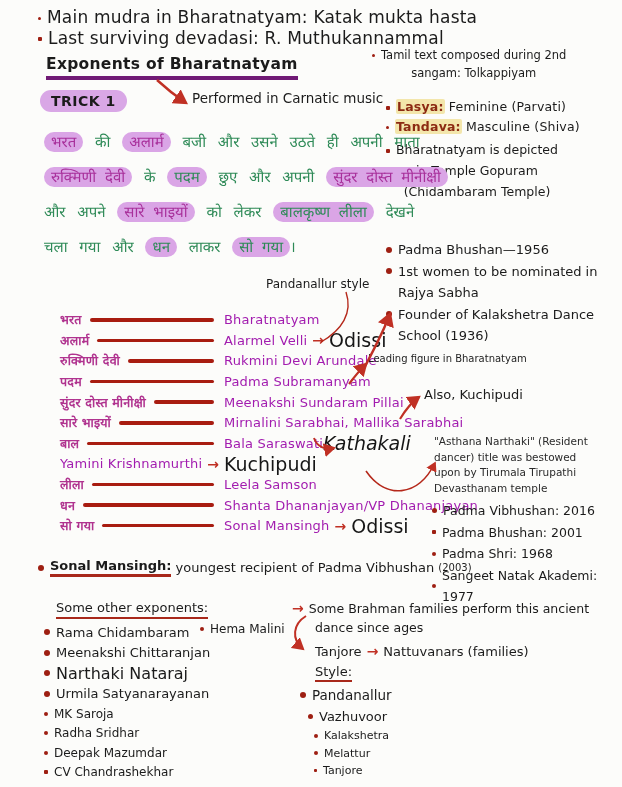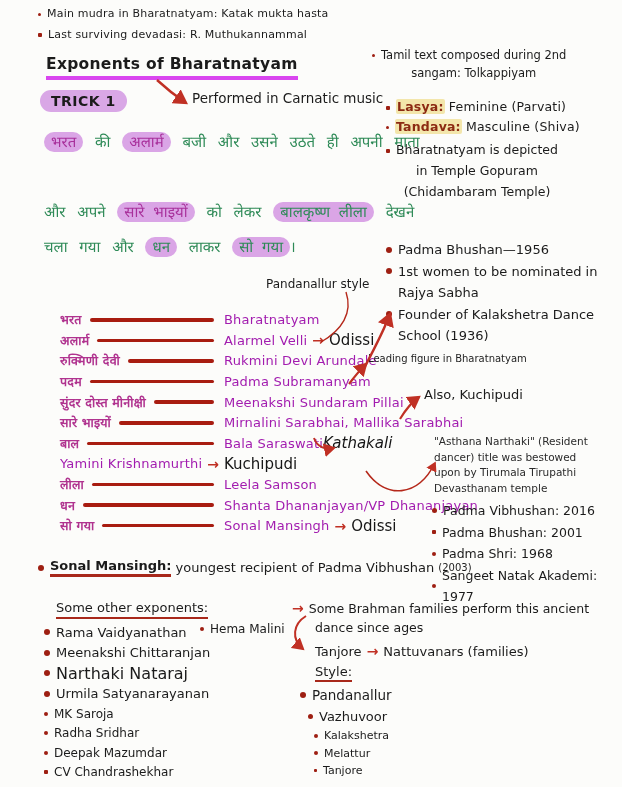--- a/index.html
+++ b/index.html
@@ -3,53 +3,53 @@
 <meta charset="utf-8">
 <style>
   html,body{margin:0;padding:0;background:#e9e9e9;}
   .page{
     position:relative;width:622px;height:787px;margin:0 auto;
     background:#fcfcfa;overflow:hidden;
     font-family:"DejaVu Sans",sans-serif;color:#1b1b1b;
     border-right:2px solid #d5d5d3;border-bottom:2px solid #d5d5d3;
   }
   .abs{position:absolute;}
-  .note{font-size:11px;letter-spacing:.2px;white-space:nowrap;}
+  .note{font-size:17px;letter-spacing:.2px;white-space:nowrap;}
   .b{display:inline-block;background:#9e1f12;border-radius:50%;vertical-align:middle;margin-right:6px;flex:0 0 auto;}
   .d6{width:6px;height:6px;}
   .d5{width:5px;height:5px;}
   .d4{width:4px;height:4px;}
   .d3{width:3px;height:3px;}
   .sq{border-radius:1px;}
   .row{display:flex;align-items:center;}
 
   
   .heading{font-size:15.5px;font-weight:bold;letter-spacing:.3px;
-    border-bottom:4px solid #d946ef;padding-bottom:3px;}
+    border-bottom:4px solid #701a75;padding-bottom:3px;}
   .trick{background:#d9a7e6;border-radius:11px;padding:3px 11px;
     font-size:14px;font-weight:bold;letter-spacing:.5px;}
 
   
   .mn-line{font-size:15px;color:#2e8a57;word-spacing:7px;white-space:nowrap;font-weight:500;}
   .mn-line .hl{background:#daa5e6;border-radius:10px;padding:1px 7px;word-spacing:4px;}
   .mn-line .m{color:#a8309b;}
   .mn-line .g{color:#2e8a57;}
 
   
   .yterm{background:#f3e6ab;color:#8c2a12;font-weight:bold;border-radius:2px;padding:0 1px;}
 
   
   .map-col{display:flex;flex-direction:column;gap:1px;}
   .map-row{display:flex;align-items:center;height:19.6px;white-space:nowrap;}
   .km{width:164px;display:flex;align-items:center;flex:0 0 auto;}
   .mkey{font-size:12.5px;color:#b0338f;font-weight:bold;white-space:nowrap;letter-spacing:.2px;}
   .mline{flex:1;height:3.5px;background:#a81c10;border-radius:3px;margin:0 10px 0 8px;min-width:14px;}
   .mname{font-size:13px;color:#a21caf;letter-spacing:.2px;}
   .rarrow{color:#c03024;font-weight:bold;font-size:14px;margin:0 5px;}
-  .mextra{font-size:15px;color:#161616;}
+  .mextra{font-size:19px;color:#161616;}
 
   .small-note{font-size:10px;color:#232323;}
   .tiny{font-size:10.5px;}
   .u-red{border-bottom:3px solid #a8281a;padding-bottom:1px;}
   .u-red2{border-bottom:2px solid #a8281a;padding-bottom:1px;}
   svg.overlay{position:absolute;left:0;top:0;pointer-events:none;}
 </style>
 </head>
 <body>
 
@@ -79,20 +79,23 @@
   </div>
   <div class="abs" style="left:386px;top:139px;font-size:12.5px;line-height:21px;text-align:center;">
     <div><span class="b d4 sq"></span><span>Bharatnatyam is depicted</span></div>
     <div style="padding-left:10px;">in Temple Gopuram</div>
     <div style="padding-left:10px;">(Chidambaram Temple)</div>
   </div>
 
   <div class="abs mn-line" style="left:44px;top:131px;">
     <span class="hl m">भरत</span><span class="g"> की </span><span class="hl m">अलार्म</span><span class="g"> बजी और उसने उठते ही अपनी माता</span>
   </div>
+  <div class="abs mn-line" style="left:44px;top:166px;">
+    <span class="hl m">रुक्मिणी देवी</span><span class="g"> के </span><span class="hl g">पदम</span><span class="g"> छुए और अपनी </span><span class="hl m">सुंदर दोस्त मीनीक्षी</span>
+  </div>
   <div class="abs mn-line" style="left:44px;top:201px;">
     <span class="g">और अपने </span><span class="hl m">सारे भाइयों</span><span class="g"> को लेकर </span><span class="hl g">बालकृष्ण लीला</span><span class="g"> देखने</span>
   </div>
   <div class="abs mn-line" style="left:44px;top:236px;">
     <span class="g">चला गया और </span><span class="hl g">धन</span><span class="g"> लाकर </span><span class="hl g">सो गया</span><span class="g">।</span>
   </div>
 
   <div class="abs" style="left:386px;top:239px;font-size:13px;line-height:21.5px;">
     <div class="row">
         <span class="b d6"></span>
@@ -228,21 +231,21 @@
     <span class="b d6"></span>
     <span class="u-red" style="font-weight:bold;">Sonal Mansingh:</span>
     <span style="white-space:pre;"> youngest recipient of Padma Vibhushan </span>
     <span style="font-size:10px;">(2003)</span>
   </div>
 
   <div class="abs u-red2" style="left:56px;top:600px;font-size:13px;font-weight:500;padding-bottom:2px;">Some other exponents:</div>
   <div class="abs" style="left:44px;top:622px;">
     <div class="row" style="font-size:13px;height:20.5px;">
         <span class="b d6"></span>
-        <span>Rama Vaidyanathan</span>
+        <span>Rama Chidambaram</span>
       </div>
     <div class="row" style="font-size:13px;height:20.5px;">
         <span class="b d6"></span>
         <span>Meenakshi Chittaranjan</span>
       </div>
     <div class="row" style="font-size:16px;height:20.5px;">
         <span class="b d6"></span>
         <span>Narthaki Nataraj</span>
       </div>
     <div class="row" style="font-size:13px;height:20.5px;">

